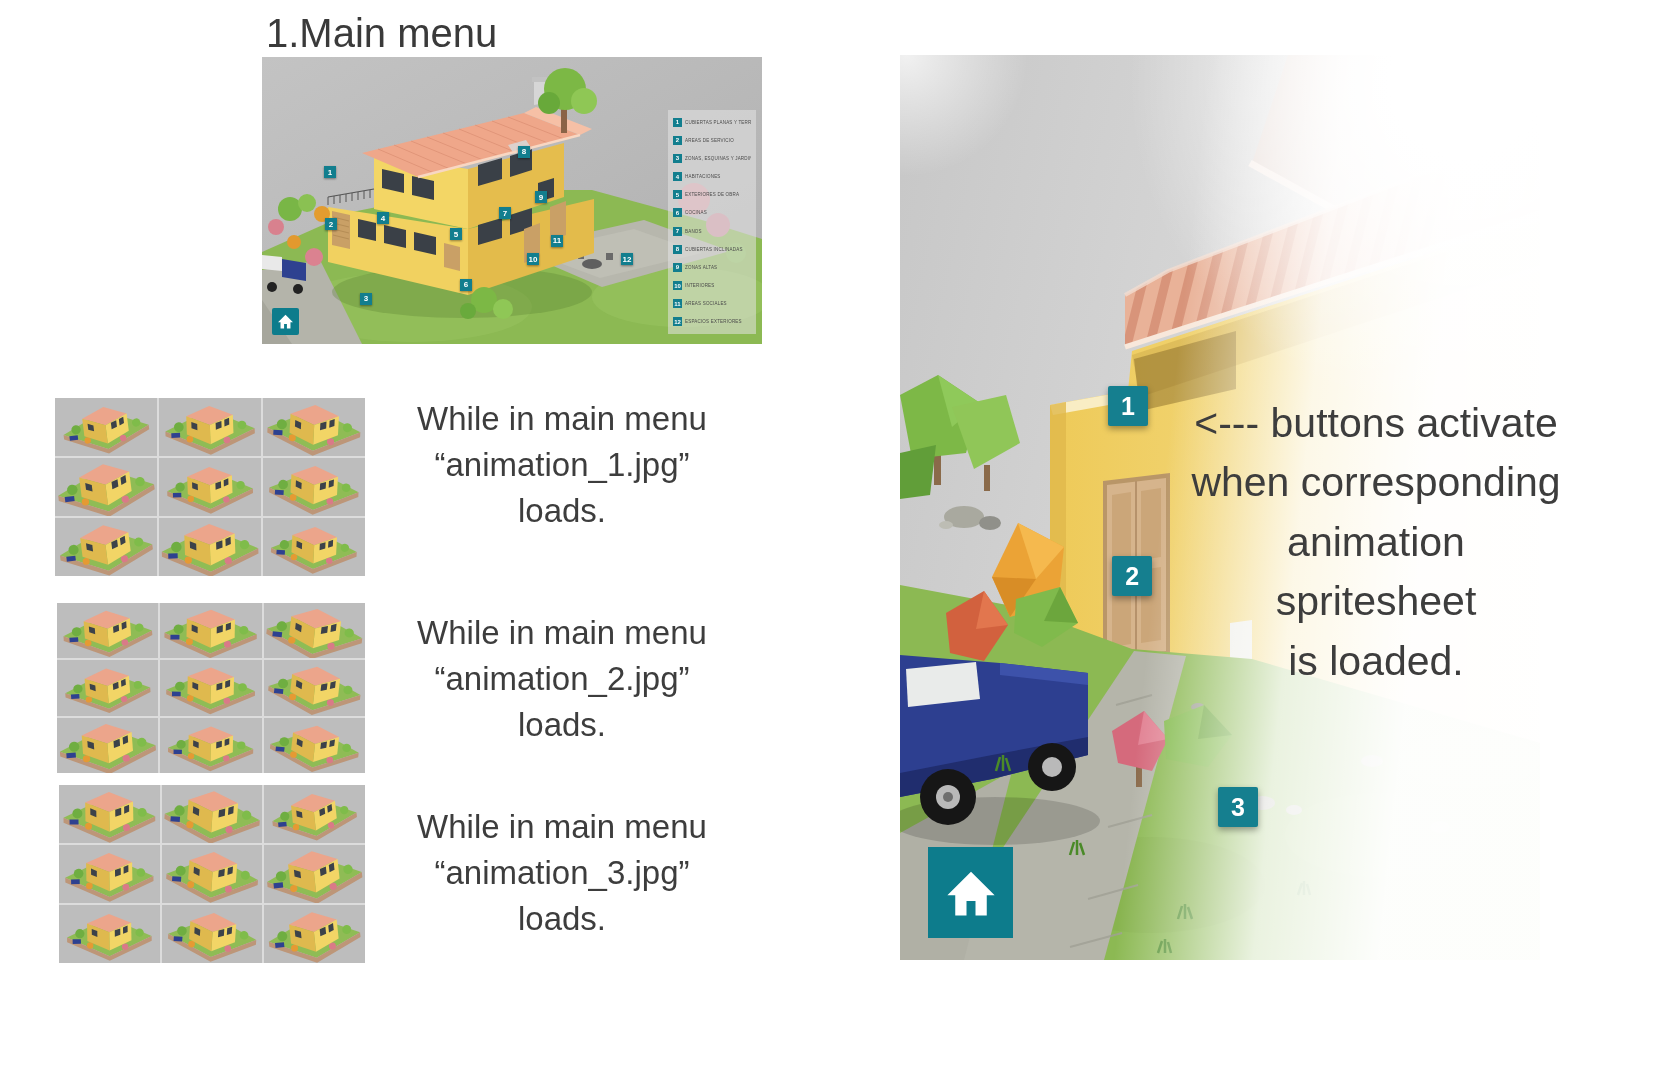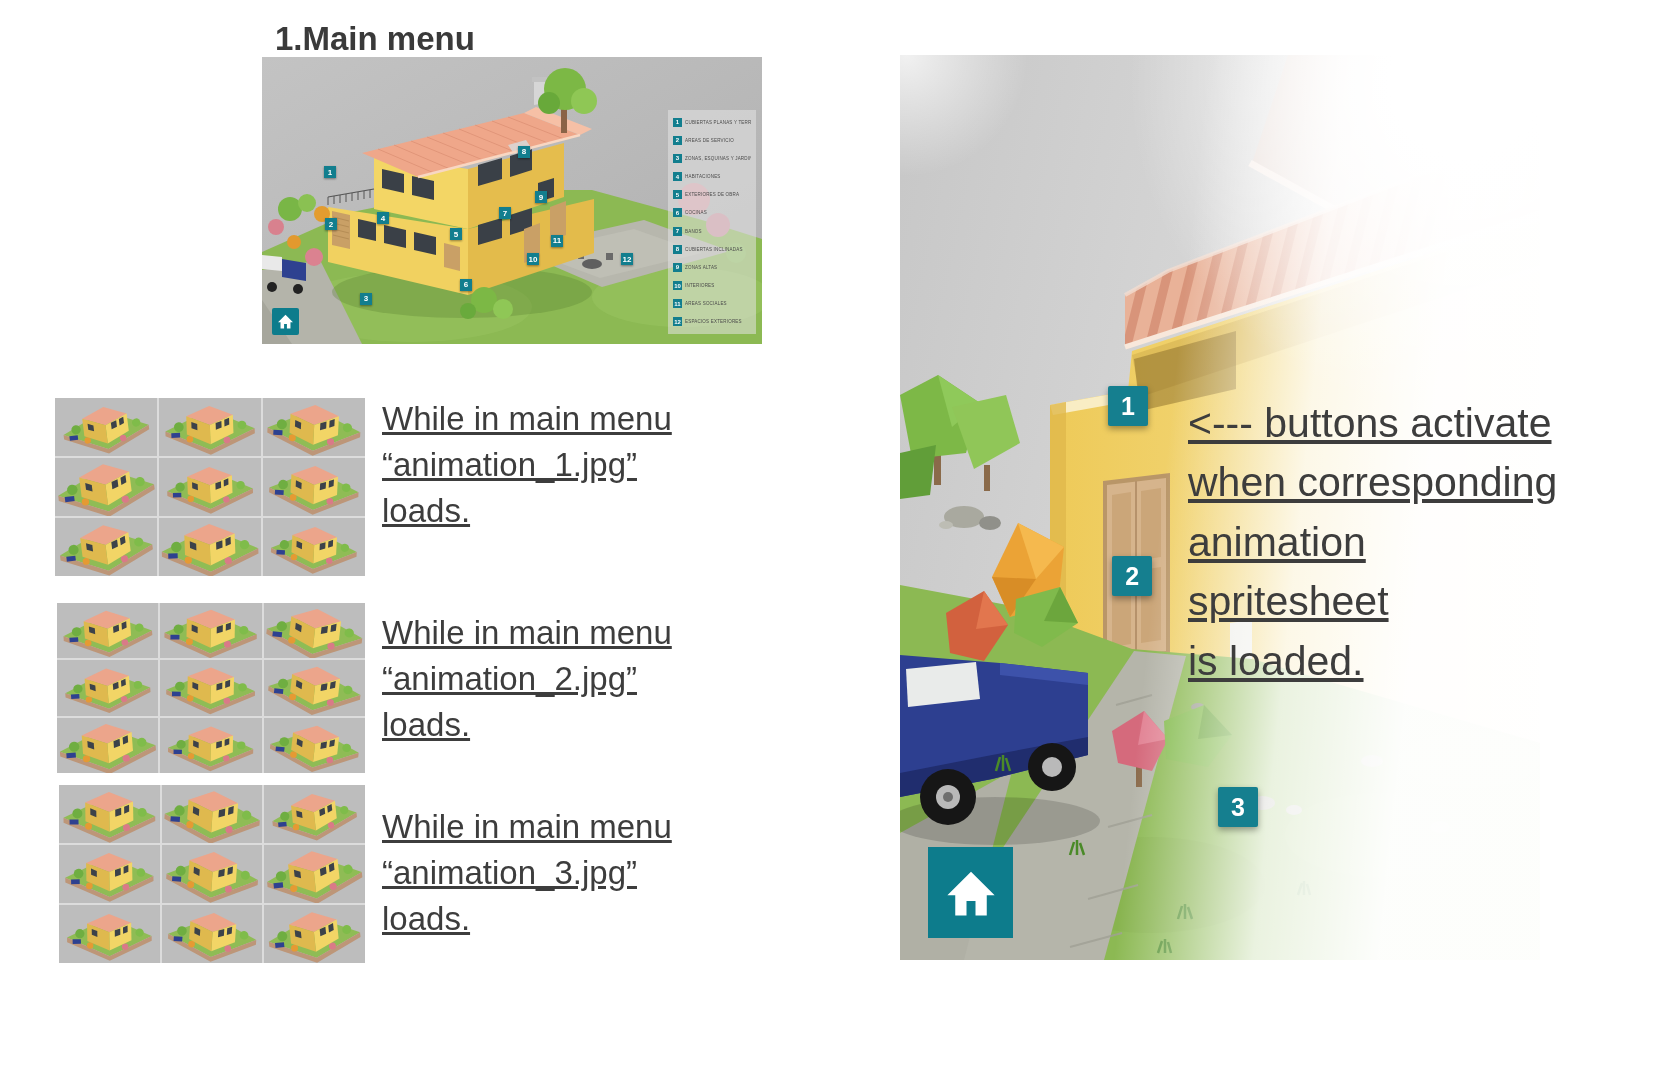--- a/index.html
+++ b/index.html
@@ -4,21 +4,21 @@
 <style>
   html,body{margin:0;padding:0;}
   body{
     width:1668px;height:1080px;position:relative;overflow:hidden;
     background:#ffffff;color:#3c3c3c;
     font-family:"Liberation Sans", sans-serif;
   }
   .abs{position:absolute;}
 
   
-  #title{left:263px;top:8px;margin:12px;font-size:33px;font-weight:700;color:#3a3a3a;}
+  #title{left:263px;top:8px;margin:3px;font-size:40px;font-weight:400;color:#3a3a3a;}
 
   
   #main-menu{left:262px;top:57px;width:500px;height:287px;background:#b9b9b9;overflow:hidden;}
   #main-menu svg.scene{position:absolute;inset:0;width:100%;height:100%;}
   .hotspot-layer{position:absolute;inset:0;}
   .menu-panel{
     position:absolute;right:6px;top:53px;width:88px;height:224px;
     background:rgba(228,228,228,0.55);box-sizing:border-box;padding:6px 5px;
     display:flex;flex-direction:column;justify-content:space-between;
   }
@@ -45,22 +45,22 @@
     display:grid;grid-template-columns:repeat(3,1fr);grid-auto-rows:1fr;
     gap:2px;background:#dcdcdc;margin:0;
   }
   #sheet-0{left:55px;top:398px;width:310px;height:178px;}
   #sheet-1{left:57px;top:603px;width:308px;height:170px;}
   #sheet-2{left:59px;top:785px;width:306px;height:178px;}
   .cell{position:relative;overflow:hidden;background:#bdbdbd;}
   .cell svg{position:absolute;inset:0;width:100%;height:100%;}
 
   .caption{
-    width:360px;text-align:left;font-size:33px;line-height:1.4;
-    color:#3d3d3d;white-space:pre-line;margin:0;text-decoration:underline;
+    width:360px;text-align:center;font-size:33px;line-height:1.4;
+    color:#3d3d3d;white-space:pre-line;margin:0;
   }
   #cap-0{left:382px;top:396px;}
   #cap-1{left:382px;top:610px;}
   #cap-2{left:382px;top:804px;}
 
   
   #detail{left:900px;top:55px;width:640px;height:905px;background:#cfcfcf;overflow:hidden;}
   #detail svg.scene{position:absolute;inset:0;width:100%;height:100%;}
   .fade{
     position:absolute;inset:0;pointer-events:none;

